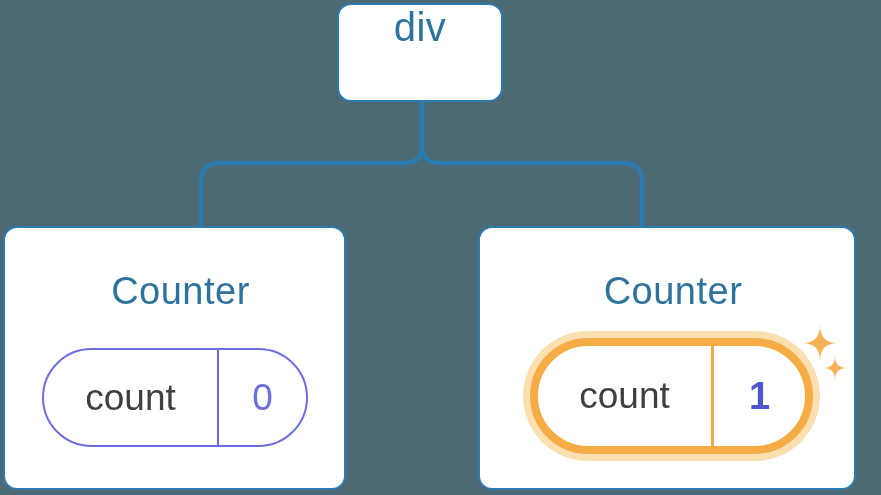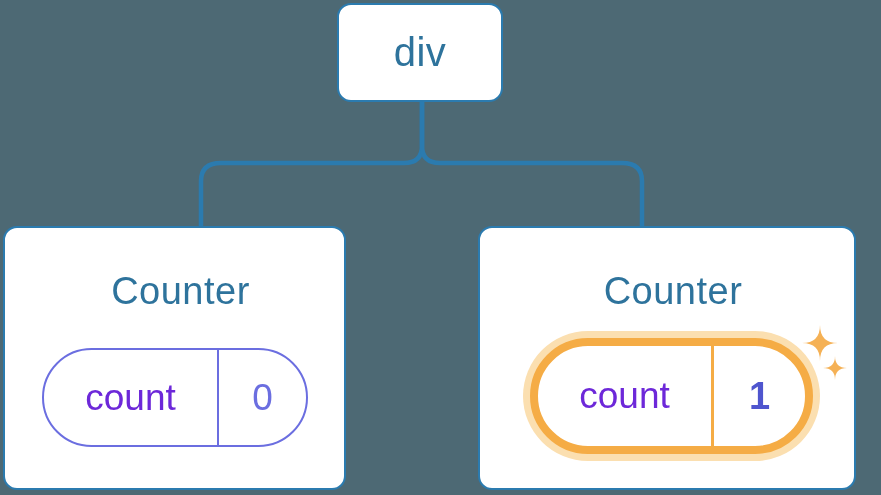--- a/index.html
+++ b/index.html
@@ -25,21 +25,21 @@
     position: absolute;
     background: #FFFFFF;
     border: 2.5px solid #2B7BAF;
     border-radius: 14px;
     box-sizing: border-box;
   }
   .root-node {
     left: 337px; top: 3px;
     width: 166px; height: 99px;
     display: flex;
-    align-items: center;
+    align-items: flex-start;
     justify-content: center;
   }
   .root-label {
     color: #2E739C;
     font-size: 40px;
     font-weight: 500;
     letter-spacing: 0.5px;
   }
   .counter-card-left {
     left: 3px; top: 226px;
@@ -94,21 +94,21 @@
     width: 173px;
     border-right: 3px solid #F5AC45;
   }
   .pill-value-cell {
     flex: 1 1 auto;
     display: flex;
     align-items: center;
     justify-content: center;
   }
   .pill-key {
-    color: #6d28d9;
+    color: #404040;
     font-size: 37px;
   }
   .pill-value {
     color: #6B6EE0;
     font-size: 37px;
   }
   .pill-value-bold {
     color: #4F55CE;
     font-size: 38px;
     font-weight: bold;

